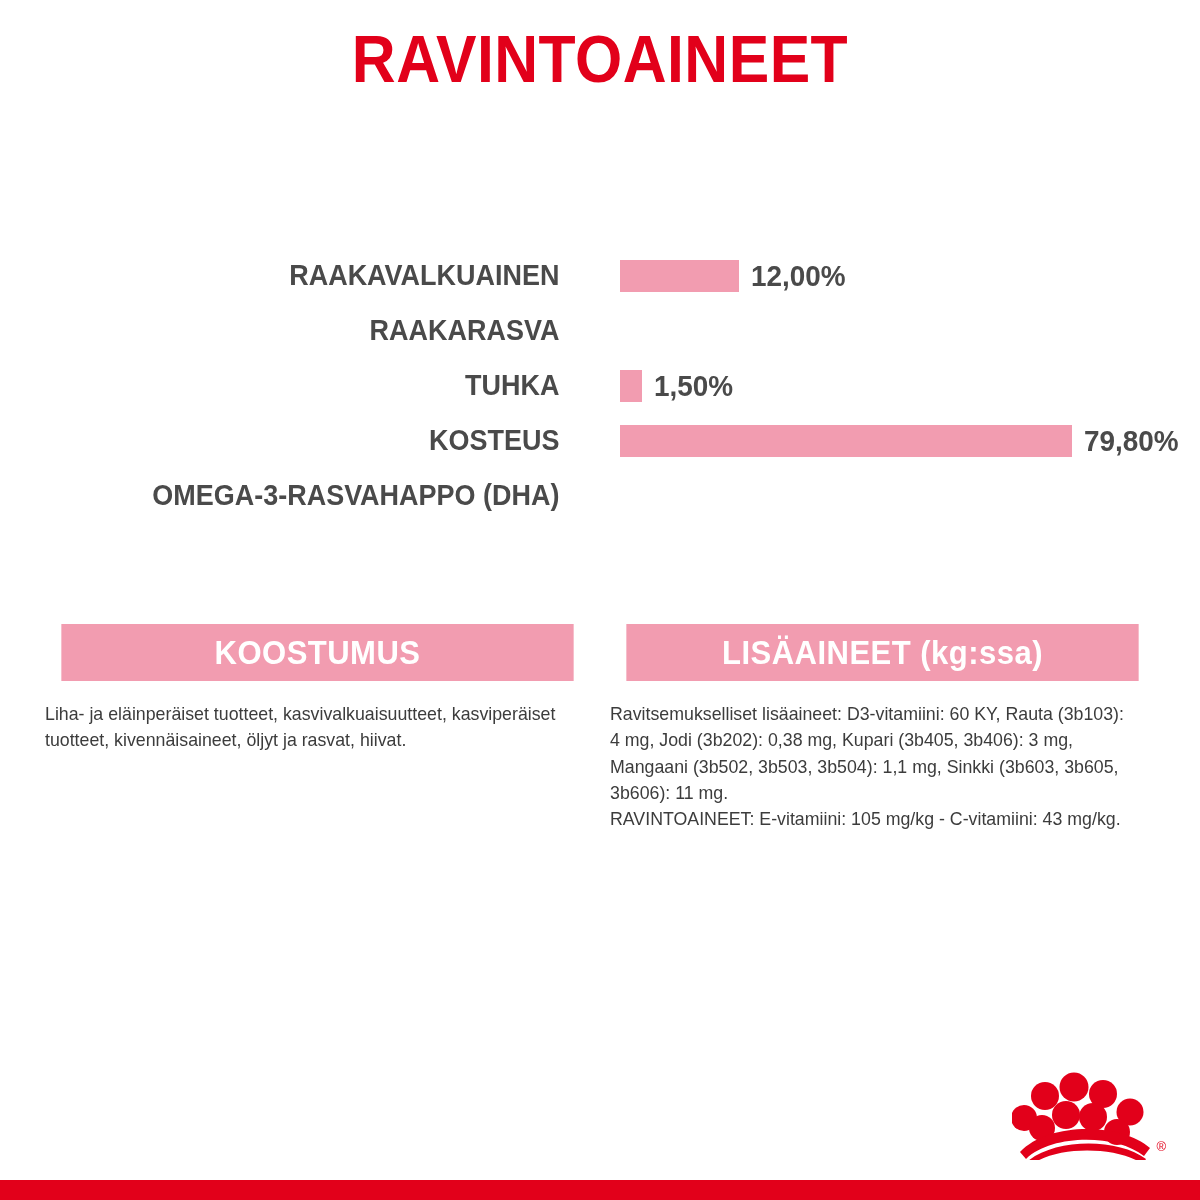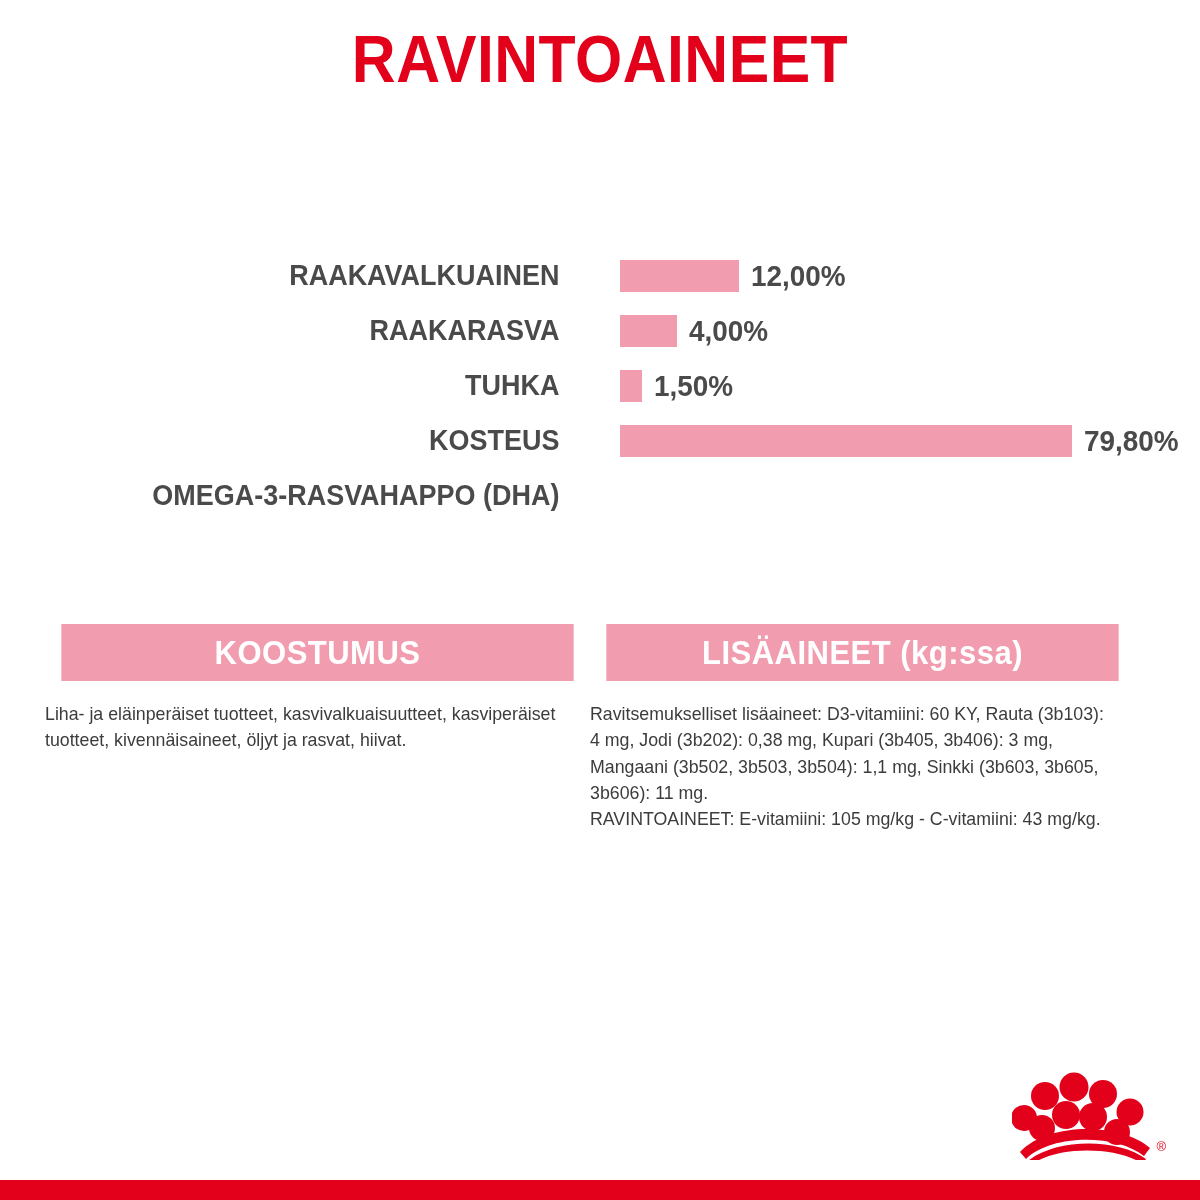--- a/index.html
+++ b/index.html
@@ -91,20 +91,21 @@
     line-height: 1;
   }
 
   
   .columns {
     position: absolute;
     top: 624px;
     left: 0;
     width: 1200px;
     display: flex;
+    gap: 20px;
     padding: 0 45px;
     box-sizing: border-box;
   }
   .col {
     width: 545px;
   }
   .col-header {
     background: #F29CB0;
     color: #ffffff;
     text-align: center;
@@ -167,24 +168,20 @@
     <div class="bar-row">
       <div class="bar-label">RAAKAVALKUAINEN</div>
       <div class="bar-track">
         <div class="bar-fill" style="width: 119px;"></div>
         <div class="bar-value">12,00%</div>
       </div>
     </div>
 
     <div class="bar-row">
       <div class="bar-label">RAAKARASVA</div>
-      <div class="bar-track">
-        <div class="bar-fill" style="width: 57px;"></div>
-        <div class="bar-value">4,00%</div>
-      </div>
     </div>
 
     <div class="bar-row">
       <div class="bar-label">TUHKA</div>
       <div class="bar-track">
         <div class="bar-fill" style="width: 22px;"></div>
         <div class="bar-value">1,50%</div>
       </div>
     </div>
 

